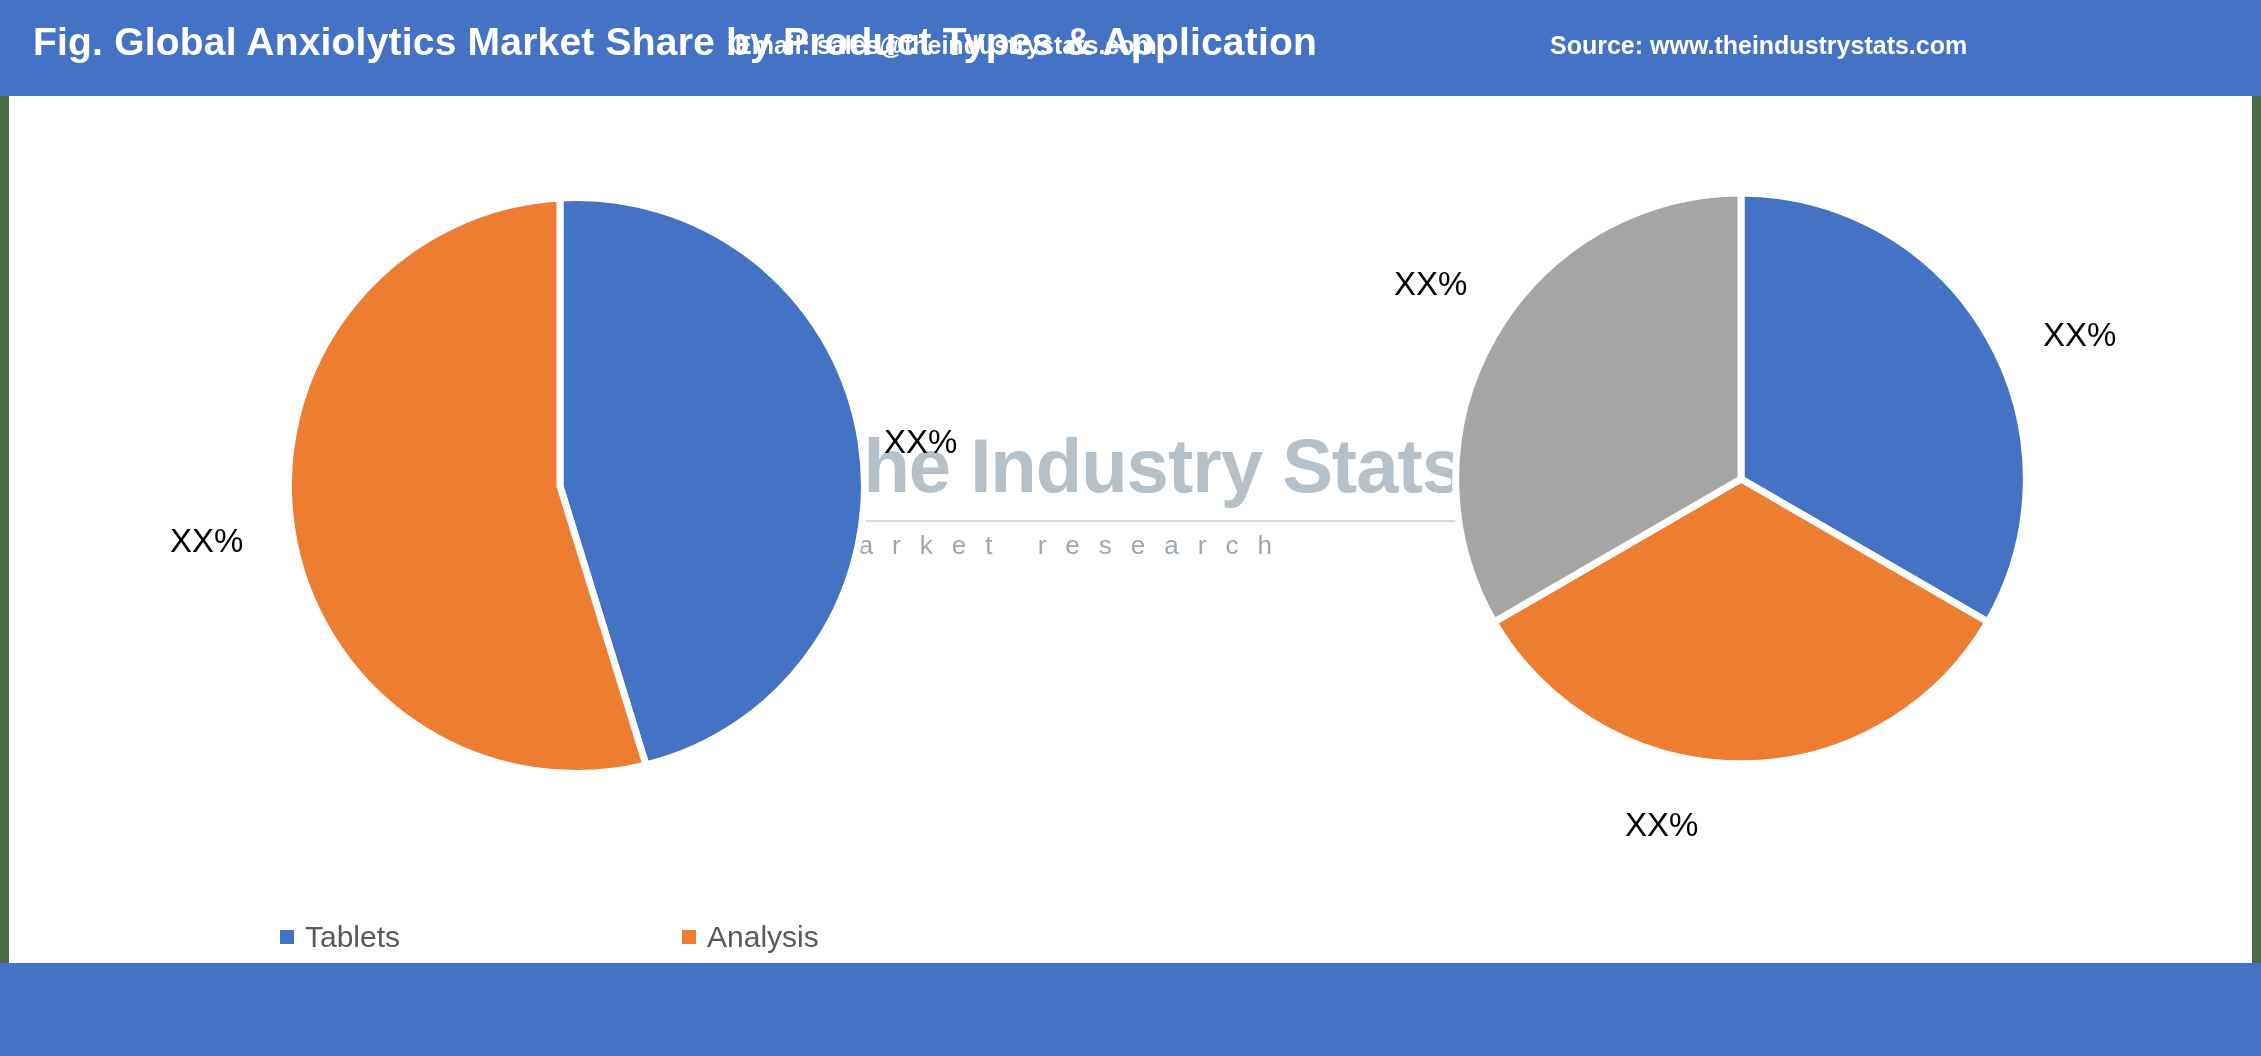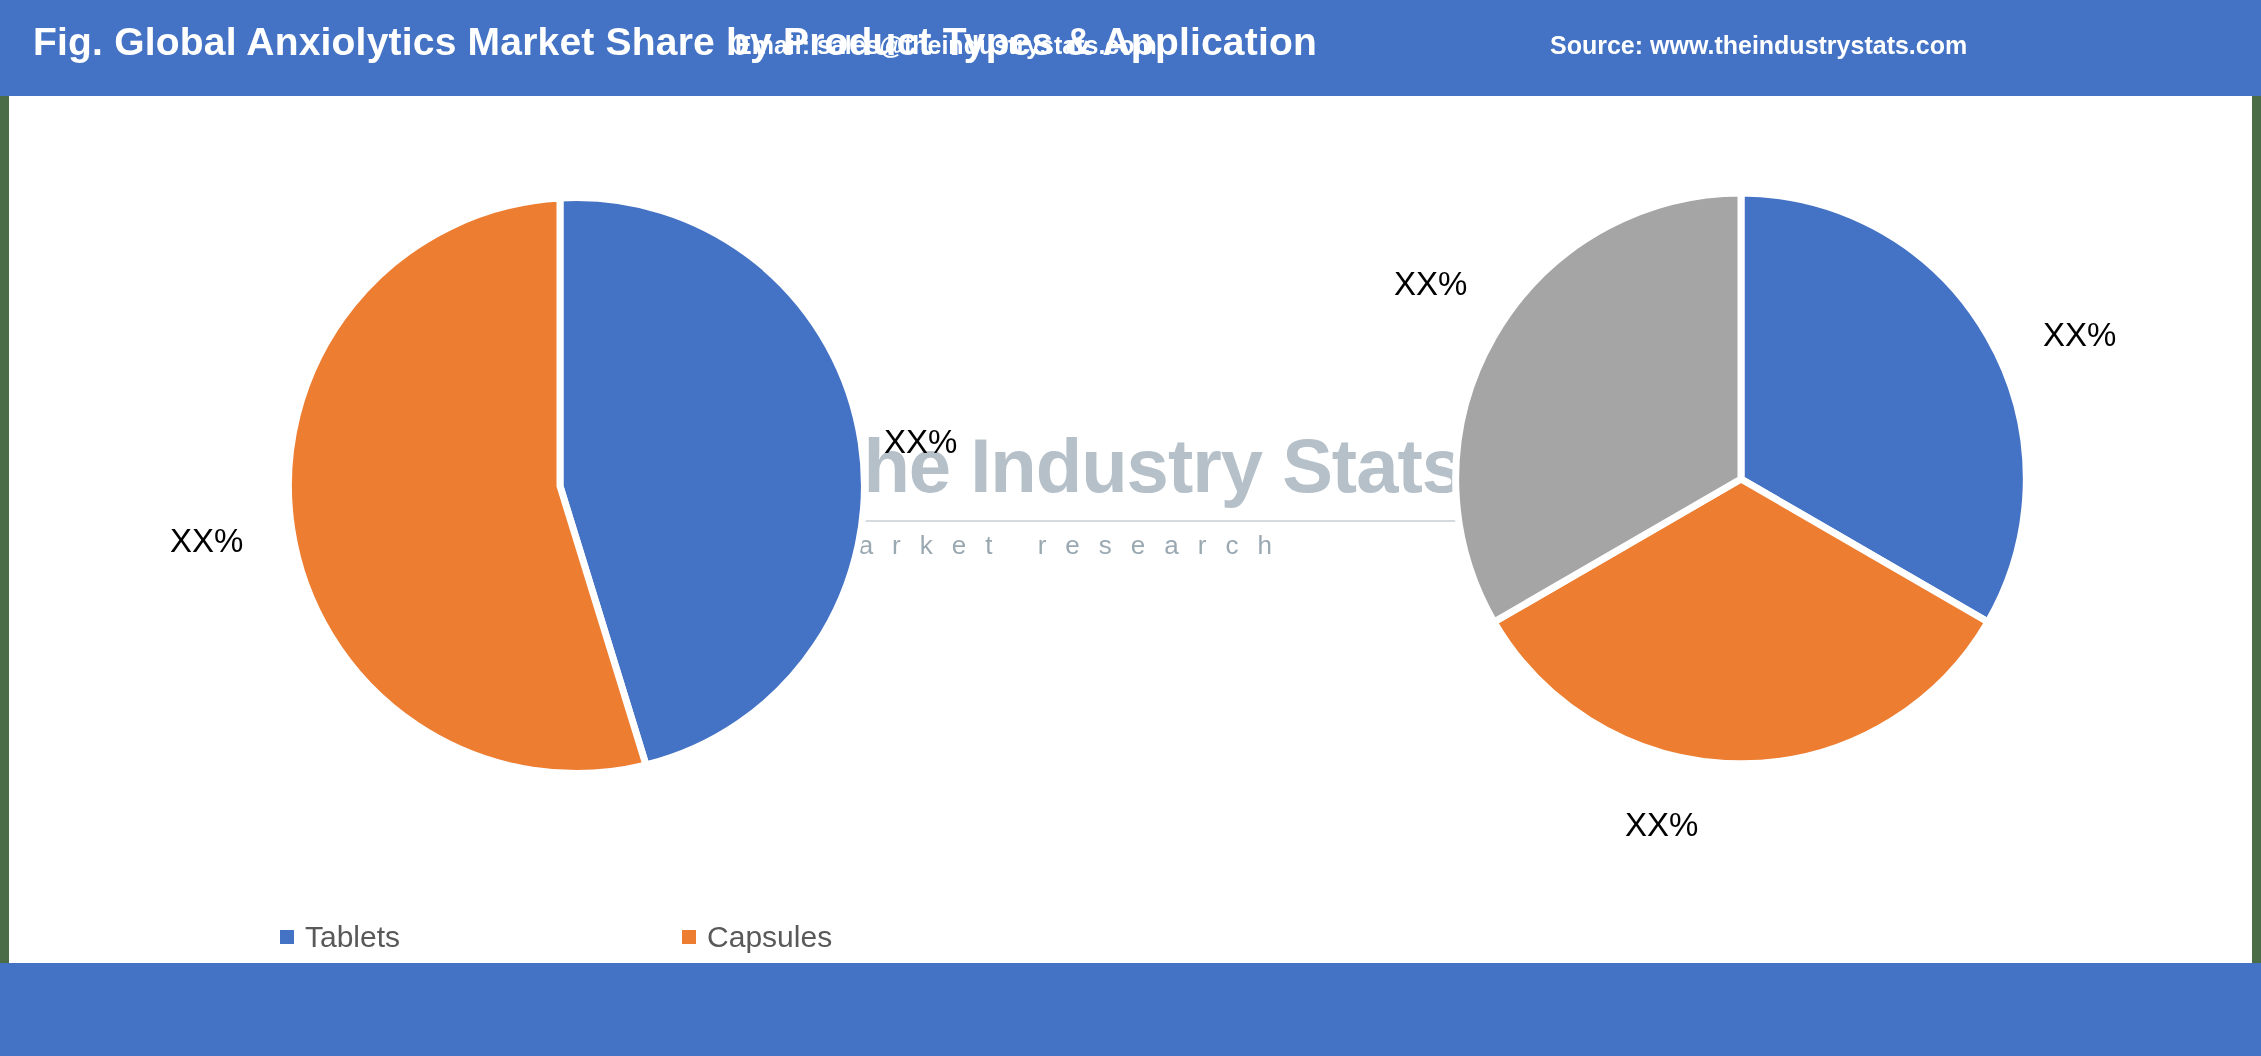--- a/index.html
+++ b/index.html
@@ -243,21 +243,21 @@
   <div class="slice-label" style="left:1625px; top:806px;">XX%</div>
   <div class="slice-label" style="left:1394px; top:265px;">XX%</div>
 
   <div id="legend-left" class="legend">
     <div class="legend-item">
       <span class="legend-swatch" style="background:#4472C4;"></span>
       <span class="legend-text">Tablets</span>
     </div>
     <div class="legend-item">
       <span class="legend-swatch" style="background:#ED7D31;"></span>
-      <span class="legend-text">Capsules</span>
+      <span class="legend-text">Analysis</span>
     </div>
   </div>
 
 
   <div class="footer-bar"></div>
   <div id="footer-email" class="footer-text">Email: sales@theindustrystats.com</div>
   <div id="footer-website" class="footer-text">Source: www.theindustrystats.com</div>
 
 </div>
 

